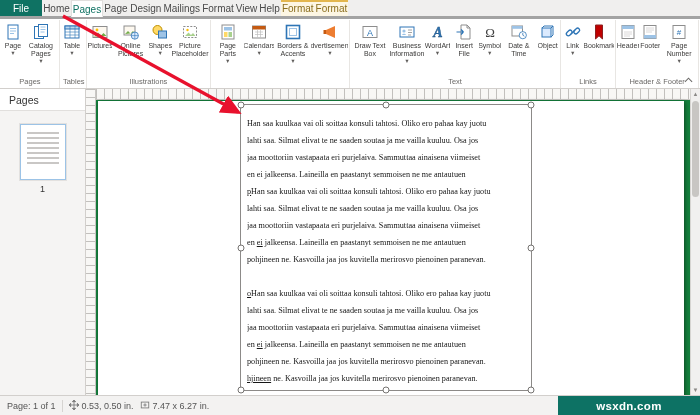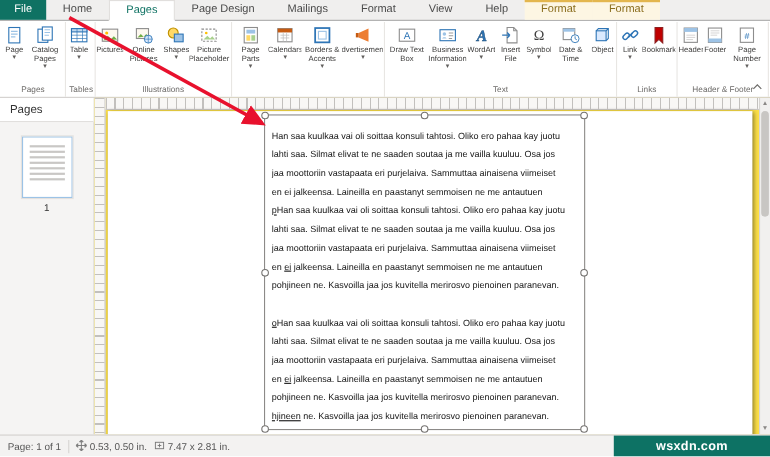--- a/index.html
+++ b/index.html
@@ -1,21 +1,21 @@
 <!DOCTYPE html>
 <html><head>
 <meta charset="utf-8">
 <style>
   * { margin:0; padding:0; box-sizing:border-box; }
   html,body { width:700px; height:415px; overflow:hidden; }
   body { font-family:"Liberation Sans","DejaVu Sans",sans-serif; background:#fff; position:relative; font-size:11px; color:#3b3a39; }
 
   
-  .tabs-row { display:flex; align-items:stretch; height:19px; background:#f0efee; border-bottom:1px solid #a3a3a3; font-size:10px; color:#4a4a4a; }
-  .tab { padding:3px 15px 2px; white-space:nowrap; cursor:default; }
+  .tabs-row { display:flex; align-items:stretch; height:19px; background:#f0efee; border-bottom:3px solid #a3a3a3; font-size:10px; color:#4a4a4a; }
+  .tab { padding:3px 1px 2px; white-space:nowrap; cursor:default; }
   .tab.file { background:#0f7263; color:#fff; padding:3px 13px; }
   .tab.active { background:#fff; color:#0f7263; border:1px solid #e1dfdd; border-bottom:1px solid #fff; margin-bottom:-1px; }
   .tab.contextual { background:#fdf6e3; color:#8a6d1d; border-top:2px solid #e3b64e; padding-top:1px; }
 
   
   .ribbon { height:70px; background:#fff; border-bottom:1px solid #d2cfcc; display:flex; align-items:stretch; padding:1px 1px 0; position:relative; }
   .group { display:flex; flex-direction:column; border-right:1px solid #e8e6e3; padding:1px 1px 0; min-width:0; }
   .group-buttons { flex:1; display:flex; align-items:flex-start; }
   .ribbon-btn { display:flex; flex-direction:column; align-items:center; padding:2px 1px 1px; min-width:22px; max-width:37px; height:53px; font-size:7px; line-height:1.12; text-align:center; color:#3b3a39; border-radius:2px; cursor:default; overflow:hidden; }
   .ribbon-btn .icon { width:18px; height:18px; flex:none; margin-bottom:1px; }
@@ -28,21 +28,21 @@
 
   
   .main { display:flex; height:306px; }
   .pages-panel { width:86px; background:#f5f4f3; border-right:1px solid #d2cfcc; display:flex; flex-direction:column; }
   .pages-title { font-size:10.5px; color:#333; padding:5px 9px 4px; background:#fff; border-bottom:1px solid #e1dfdd; }
   .thumb-wrap { padding-top:13px; display:flex; flex-direction:column; align-items:center; gap:4px; }
   .page-thumb { width:46px; height:56px; background:#fff; border:1px solid #9cc3e6; outline:1px solid #e3e1df; padding:7px 6px; display:flex; flex-direction:column; gap:3px; cursor:default; }
   .page-thumb i { display:block; height:2px; background:#c9c7c5; }
   .thumb-num { font-size:9px; color:#333; }
 
-  .canvas { flex:1; position:relative; background:#fde047; overflow:hidden; }
+  .canvas { flex:1; position:relative; background:#15803d; overflow:hidden;font-family:Liberation Serif, serif; }
   .h-ruler { position:absolute; left:10px; top:0; right:10px; height:11px; background:#f8f7f5; border-bottom:1px solid #c9c7c4;
              background-image:repeating-linear-gradient(to right,#c2c0bd 0 1px,transparent 1px 8px); }
   .v-ruler { position:absolute; left:0; top:0; bottom:0; width:10px; background:#f8f7f5; border-right:1px solid #c9c7c4;
              background-image:repeating-linear-gradient(to bottom,#c2c0bd 0 1px,transparent 1px 8px); }
   .v-scroll { position:absolute; right:0; top:0; bottom:0; width:10px; background:#f1f0ef; border-left:1px solid #d6d4d1; }
   .v-scroll .arr { position:absolute; left:0; right:0; height:10px; font-size:6px; color:#8a8886; text-align:center; line-height:10px; }
   .v-scroll .arr.up { top:0; } .v-scroll .arr.down { bottom:0; }
   .v-scroll .thumb { position:absolute; left:1px; right:1px; top:12px; height:96px; background:#c8c6c3; border-radius:4px; }
 
   .page { position:absolute; left:12px; top:12px; right:16px; height:340px; background:#fff; box-shadow:1px 1px 4px rgba(0,0,0,.45); }
@@ -386,21 +386,21 @@
     <span><svg viewBox="0 0 12 12">
           <path d="M6 0l2 2H4zM6 12l2-2H4zM0 6l2-2v4zM12 6l-2-2v4zM6 2v8M2 6h8" stroke="#777" stroke-width="1" fill="#777"></path>
         </svg></span>
     <span>0.53, 0.50 in.</span>
   </div>
   <div class="seg">
     <span><svg viewBox="0 0 12 12">
           <rect x="1.5" y="2.5" width="9" height="7" fill="none" stroke="#777"></rect>
           <path d="M4 6h4M6 4v4" stroke="#777"></path>
         </svg></span>
-    <span>7.47 x 2.81 in.</span>
+    <span>7.47 x 6.27 in.</span>
   </div>
 </div>
 
 <div class="watermark" style="background: rgb(13, 114, 100);">wsxdn.com</div>
 
 <svg class="annot">
   <defs>
     <marker id="ah" markerWidth="8" markerHeight="8" refX="5.2" refY="3" orient="auto">
       <path id="ah-path" d="M0 0 L6.5 3 L0 6 z" fill="#e8112d"></path>
     </marker>

